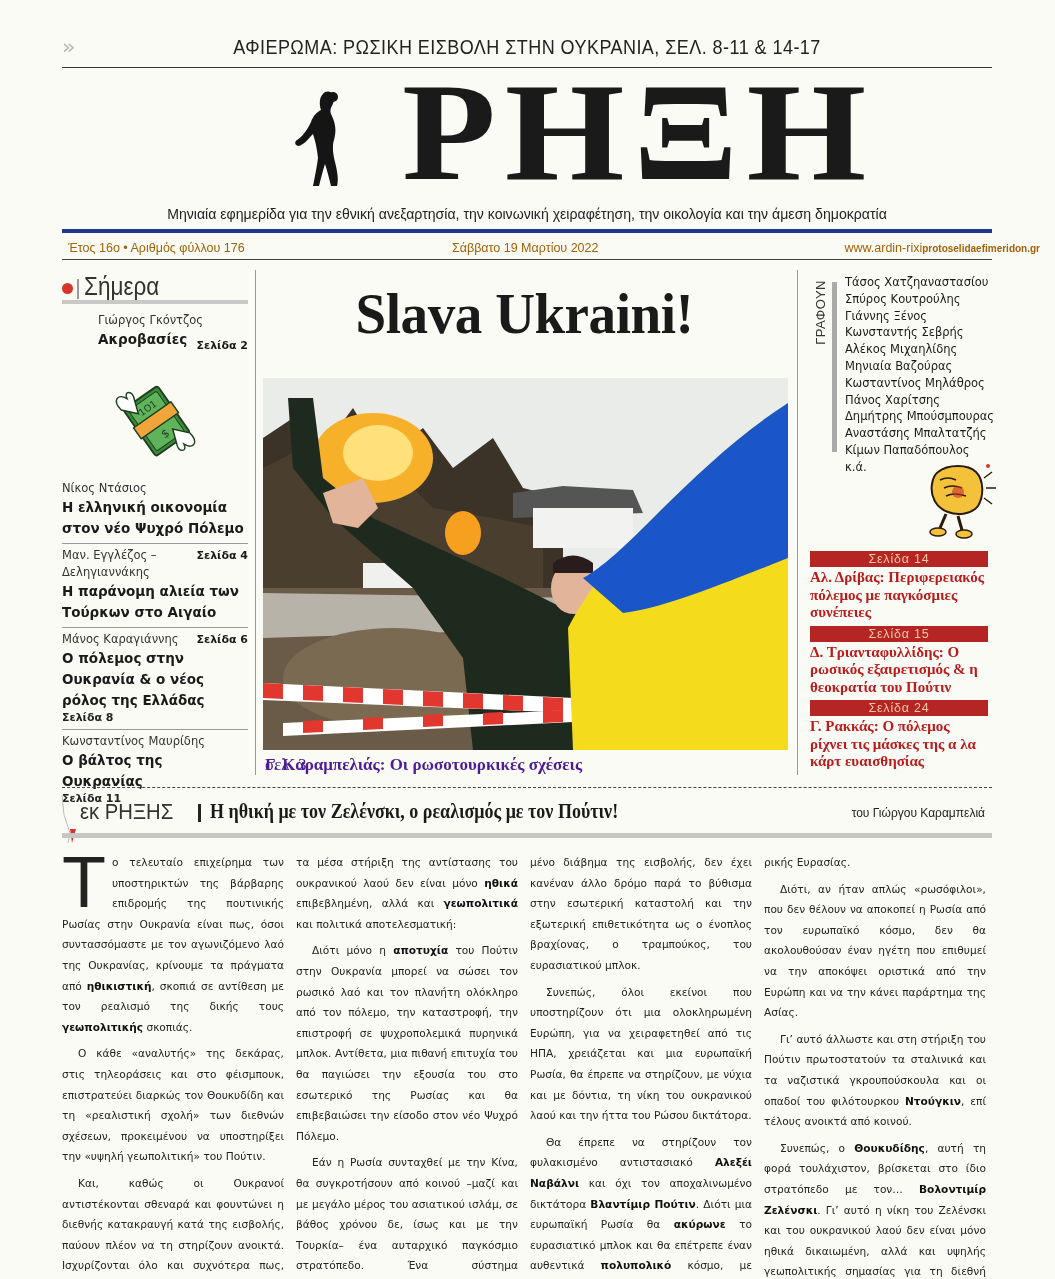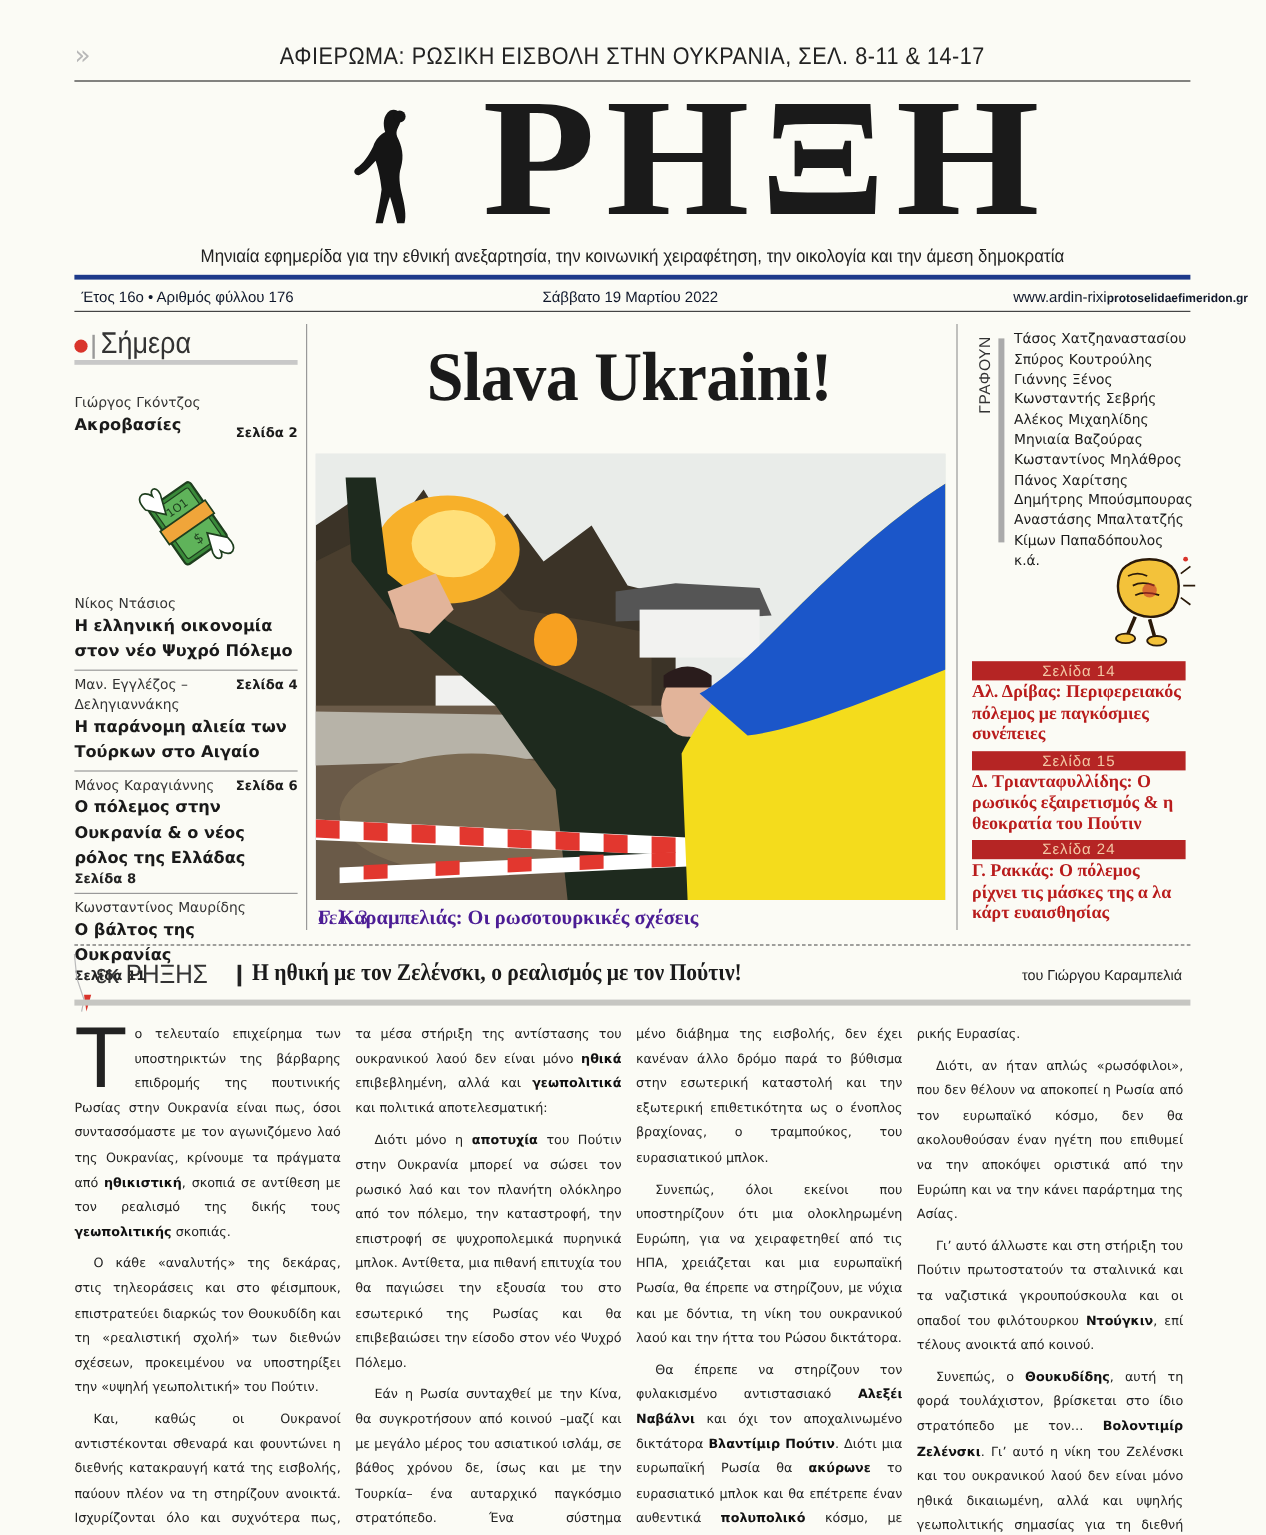--- a/index.html
+++ b/index.html
@@ -14,21 +14,21 @@
   .top-banner .text { position: absolute; left: 0; right: 0; top: 4px; text-align: center; font-family: "Liberation Sans", sans-serif; font-size: 20px; letter-spacing: 0.5px; color: #222; transform: scaleX(0.9); }
 
   
   .masthead { position: absolute; left: 62px; top: 76px; width: 930px; height: 120px; }
   .logo-figure { position: absolute; left: 225px; top: 12px; width: 70px; height: 100px; }
   .logo-title { position: absolute; left: 340px; top: -14px; font-family: "Liberation Serif", "DejaVu Serif", serif; font-weight: bold; font-size: 140px; line-height: 140px; letter-spacing: 8px; color: #1a1a1a; transform: scaleX(1.1); transform-origin: left top; }
 
   .tagline { position: absolute; left: 62px; top: 205px; width: 930px; text-align: center; font-family: "Liberation Sans", sans-serif; font-size: 15px; color: #222; transform: scaleX(0.94); }
   .blue-rule { position: absolute; left: 62px; top: 229px; width: 930px; height: 4px; background: #1e3a8a; }
 
-  .dateline { position: absolute; left: 62px; top: 238px; width: 930px; height: 22px; border-bottom: 1.5px solid #444; font-family: "Liberation Sans", sans-serif; font-size: 12.5px; color: #0f172a; }
+  .dateline { position: absolute; left: 62px; top: 238px; width: 930px; height: 22px; border-bottom: 1.5px solid #444; font-family: "Liberation Sans", sans-serif; font-size: 12.5px; color: #a16207; }
   .dateline .issue { position: absolute; left: 6px; top: 3px; }
   .dateline .date { position: absolute; left: 390px; top: 3px; }
   .dateline .url { position: absolute; right: -48px; top: 3px; }
   .dateline .url .domain-bold { font-weight: bold; font-size: 10px; }
 
   
   .today { position: absolute; left: 62px; top: 272px; width: 186px; }
   .today-header { position: relative; height: 32px; border-bottom: 4px solid #c8c8c8; }
   .today-header .dot { position: absolute; left: 0; top: 11px; width: 11px; height: 11px; border-radius: 50%; background: #d9342b; }
   .today-header .bar { position: absolute; left: 15px; top: 7px; width: 1.5px; height: 20px; background: #999; }
@@ -112,21 +112,21 @@
   </div>
 
   <div class="col-sep"></div>
   <div class="today">
     <div class="today-header">
       <span class="dot"></span>
       <span class="bar"></span>
       <span class="label">Σήμερα</span>
     </div>
 
-    <div class="story no-border" style="padding-top:23px;">
+    <div class="story no-border" style="padding-top:8px;margin-left:36px;">
       <div class="author">Γιώργος Γκόντζος</div>
       <div class="headline"><span>Ακροβασίες</span><span class="inline-ref">Σελίδα 2</span></div>
     </div>
 
     <svg class="money-icon" viewBox="0 0 100 100">
       <g transform="rotate(-35 50 50)">
         <rect x="28" y="22" width="44" height="60" rx="3" fill="#3a8a3a" stroke="#1e3e1e" stroke-width="2"></rect>
         <rect x="32" y="26" width="36" height="52" rx="2" fill="#5fb35a" stroke="#1e3e1e" stroke-width="1"></rect>
         <rect x="26" y="44" width="48" height="14" fill="#f0a53a" stroke="#1e3e1e" stroke-width="1.5"></rect>
         <text x="50" y="39" font-size="10" text-anchor="middle" fill="#1e3e1e" font-family="DejaVu Sans, sans-serif">1O1</text>

